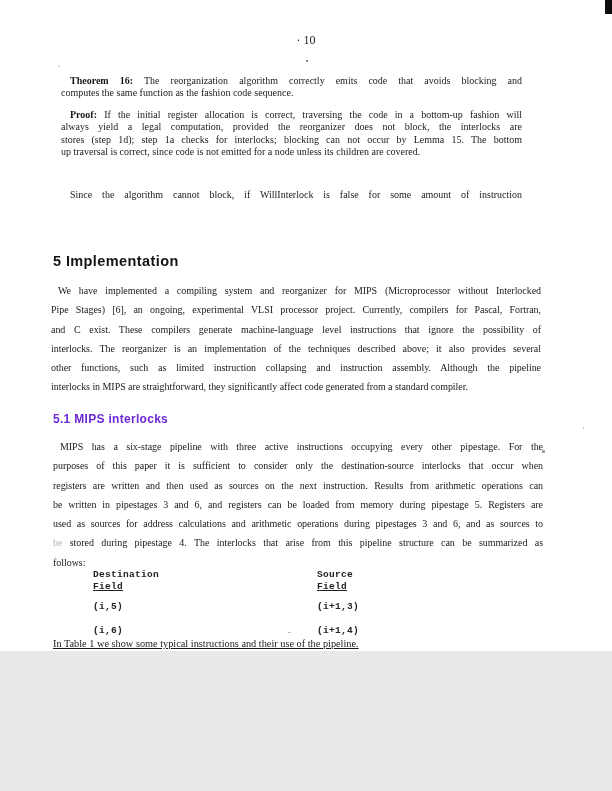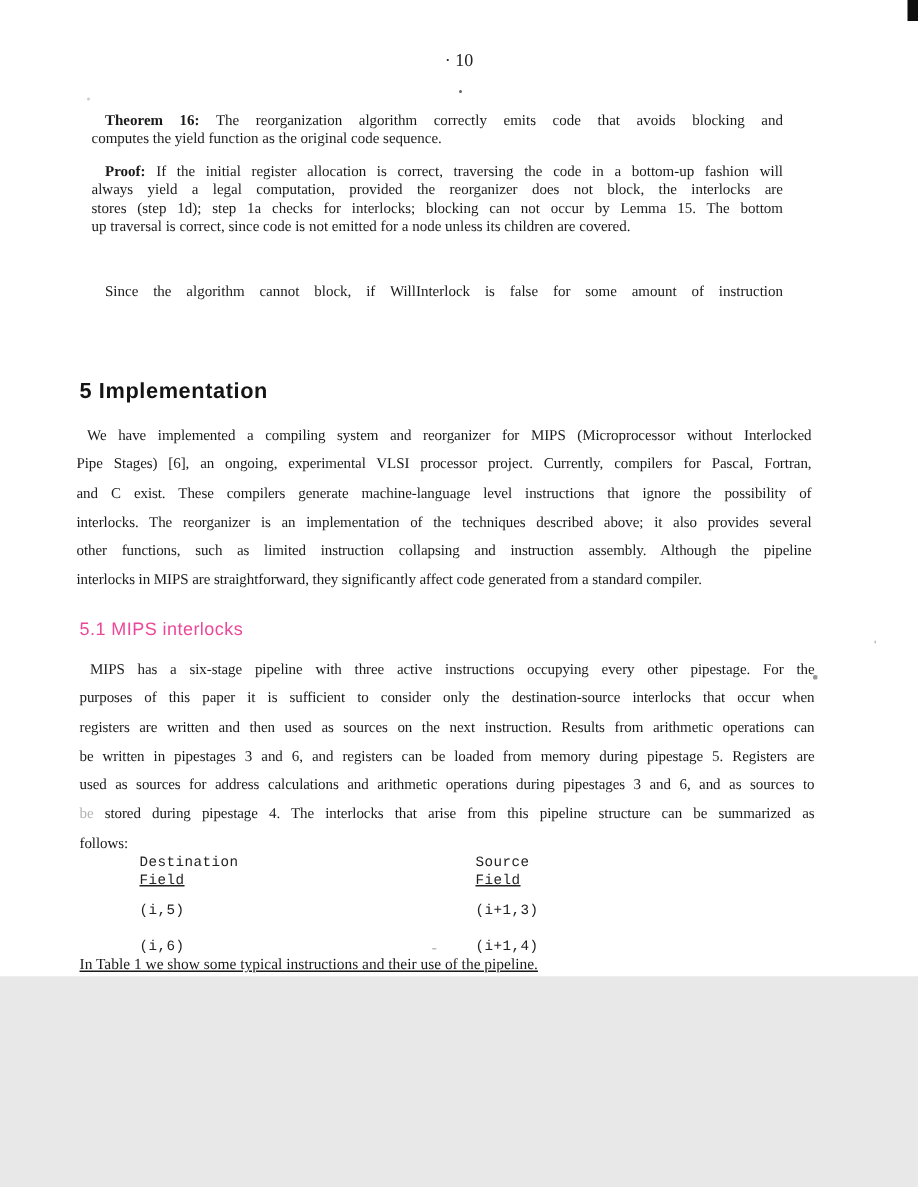--- a/index.html
+++ b/index.html
@@ -24,26 +24,26 @@
   .lead { font-weight: bold; }
 
   .page-num { font-size: 12px; color: #222; text-align: center; }
 
   .heading1 {
     font-family: "Liberation Sans", sans-serif;
     font-weight: bold; font-size: 14.5px; color: #141414; letter-spacing: 0.4px;
   }
   .heading2 {
     font-family: "Liberation Sans", sans-serif;
-    font-weight: normal; font-size: 12px; color: #ec4899; letter-spacing: 0.3px;
+    font-weight: bold; font-size: 12px; color: #6d28d9; letter-spacing: 0.3px;
   }
 
   .mono {
     font-family: "Liberation Mono", "DejaVu Sans Mono", monospace;
-    font-weight: normal; font-size: 9.5px; color: #222; letter-spacing: 0.3px;
+    font-weight: bold; font-size: 9.5px; color: #222; letter-spacing: 0.3px;
   }
   .u { text-decoration: underline; }
 
   .caption { font-size: 10.3px; }
 
   .faded { color: #b3b3b3; }
   .qed { font-size: 10px; }
 
   .corner-bar { background: #0d0d0d; }
   .speck { position: absolute; border-radius: 1px; }
@@ -52,21 +52,21 @@
 <body>
 
 <div class="page">
 
   <div class="abs corner-bar" style="left:605px; top:0; width:7px; height:14px;"></div>
 
   <div class="abs page-num" style="left:278px; top:33px; width:56px;"><span>·</span> <span>10</span></div>
 
   <div class="abs small-block" style="left:61px; top:75px; width:461px;">
     <div class="line jl indent-a"><b class="lead">Theorem 16:</b> <span>The reorganization algorithm correctly emits code that avoids blocking and</span></div>
-    <div class="line"><span>computes the yield function as the original code sequence.</span></div>
+    <div class="line"><span>computes the same function as the fashion code sequence.</span></div>
   </div>
 
   <div class="abs small-block" style="left:61px; top:109px; width:461px;">
     <div class="line jl indent-a"><b class="lead">Proof:</b> <span>If the initial register allocation is correct, traversing the code in a bottom-up fashion will</span></div>
     <div class="line jl"><span>always yield a legal computation, provided the reorganizer does not block, the interlocks are</span></div>
     <div class="line jl"><span>stores (step 1d); step 1a checks for interlocks; blocking can not occur by Lemma 15. The bottom</span></div>
     <div class="line"><span>up traversal is correct, since code is not emitted for a node unless its children are covered.</span></div>
   </div>
 
   <div class="abs small-block" style="left:61px; top:189px; width:461px;">

